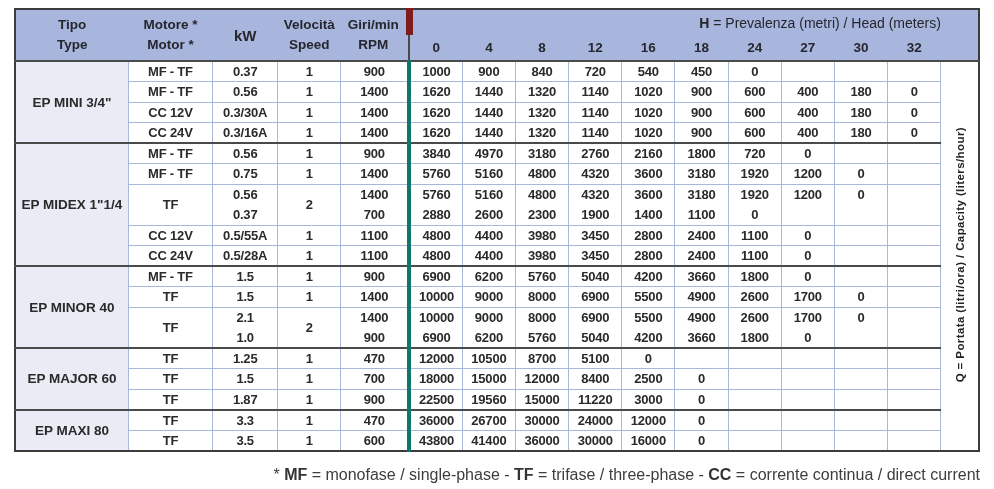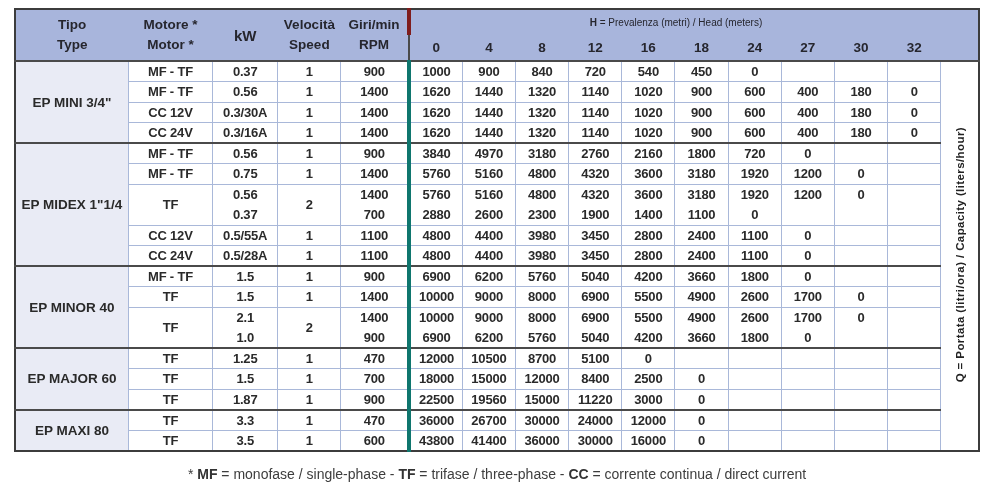--- a/index.html
+++ b/index.html
@@ -21,21 +21,21 @@
     border:none;
     font-weight:bold;
     color:#26262e;
     text-align:center;
     vertical-align:middle;
   }
   thead tr.hr1 { height:26px; }
   thead tr.hr2 { height:26px; }
   th.c-tipo, th.c-motor, th.c-speed, th.c-rpm { font-size:13.5px; line-height:1.45; }
   th.c-kw { font-size:15px; }
-  th.h-title { font-size:10px; border-left:4px solid #7f1d1d; }
+  th.h-title { font-size:14px; border-left:7px solid #7f1d1d;text-align:right; }
   th.h-title span { font-weight:normal; }
   th.h-col { font-size:13.5px; }
   th.hv-first { border-left:2px solid #4a4a4a; }
   th.q-head { background:#a8b5dc; }
 
   
   tbody tr { height:20.5px; }
   tbody td {
     border:1px solid #a9b8d9;
     text-align:center;
@@ -61,22 +61,22 @@
     letter-spacing:0.4px;
     color:#222222;
     white-space:nowrap;
   }
   .q-label span { font-weight:bold; }
 
   
   .footnote {
     width:966px;
     margin:14px 0 0 14px;
-    text-align:center;
-    font-size:14px;
+    text-align:right;
+    font-size:16px;
     color:#3d3d3d;
   }
   .footnote b { font-weight:bold; color:#333333; }
 </style>
 </head>
 <body>
 
 <div class="page">
 
   <table class="pump-table">

